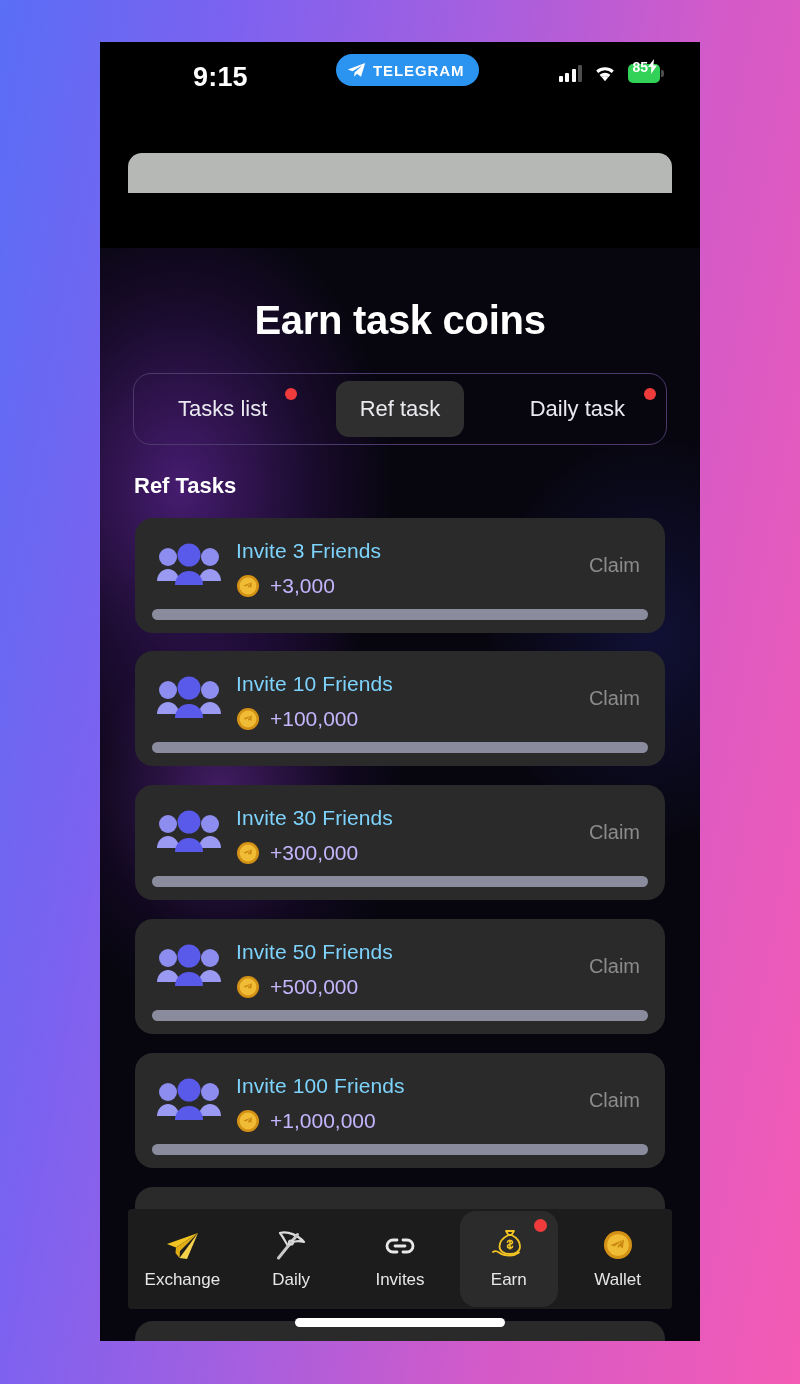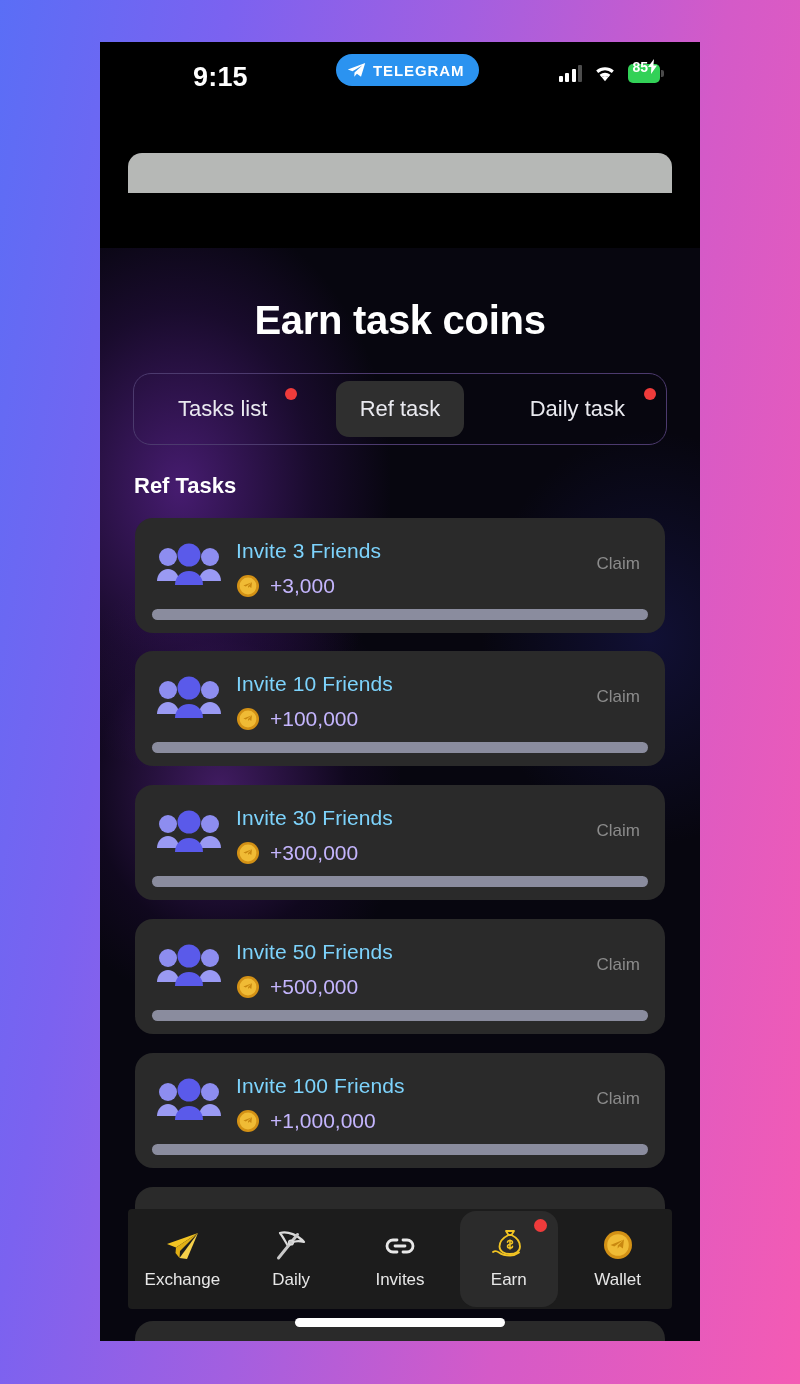--- a/index.html
+++ b/index.html
@@ -175,21 +175,21 @@
     color:#7dd3fc; font-size:21px; font-weight:400; letter-spacing:.1px;
   }
   .card .reward {
     position:absolute; left:101px; top:56px;
     display:flex; align-items:center; gap:10px;
   }
   .card .coin { width:24px; height:24px; display:block; }
   .card .amount { color:#c4b5fd; font-size:21px; font-weight:400; }
   .card .claim {
     position:absolute; right:25px; top:36px;
-    color:#8b8b8b; font-size:17px; font-weight:400; cursor:pointer;
+    color:#8b8b8b; font-size:20px; font-weight:400; cursor:pointer;
   }
   .card .progress {
     position:absolute; left:17px; bottom:13px;
     width:496px; height:11px;
     background:#8a8c9e; border-radius:6px;
   }
 
   
   #bottomnav {
     position:absolute; left:28px; bottom:32px;

